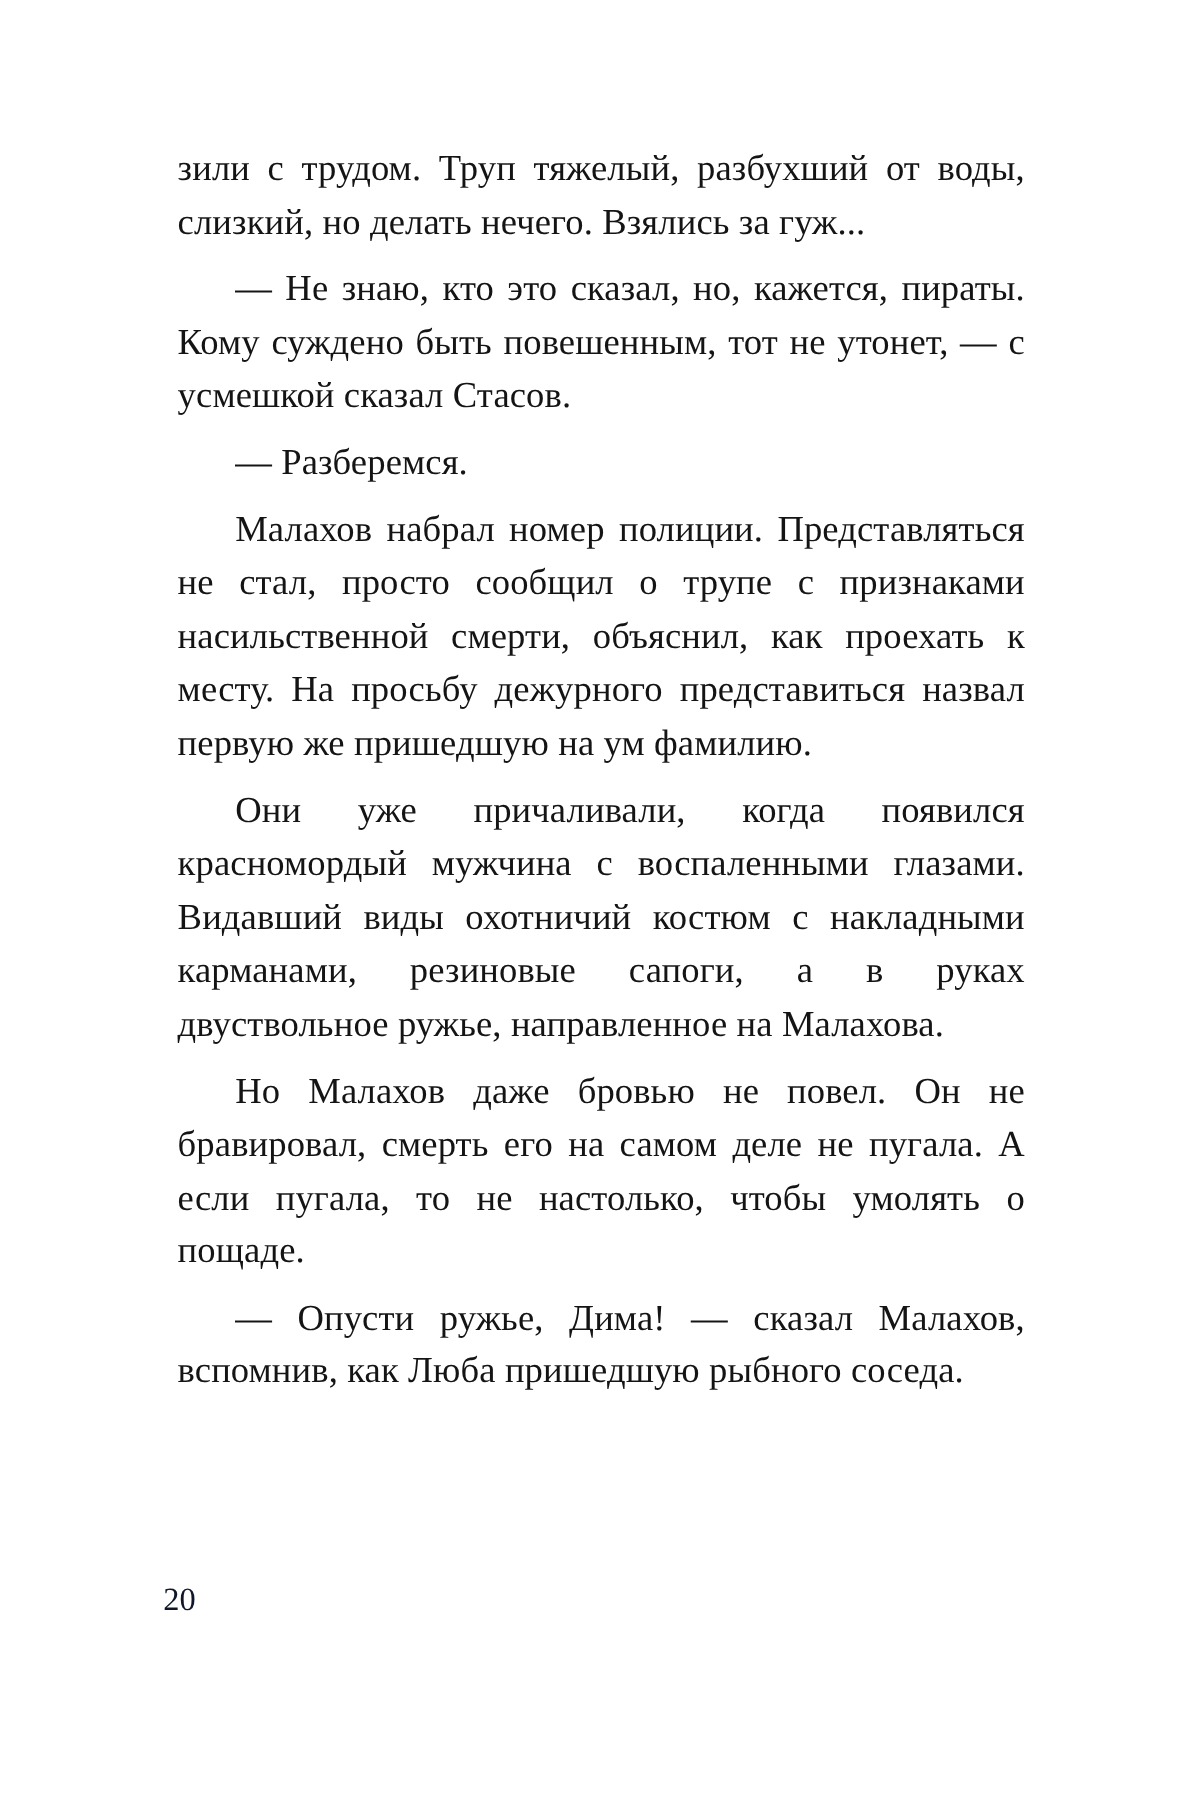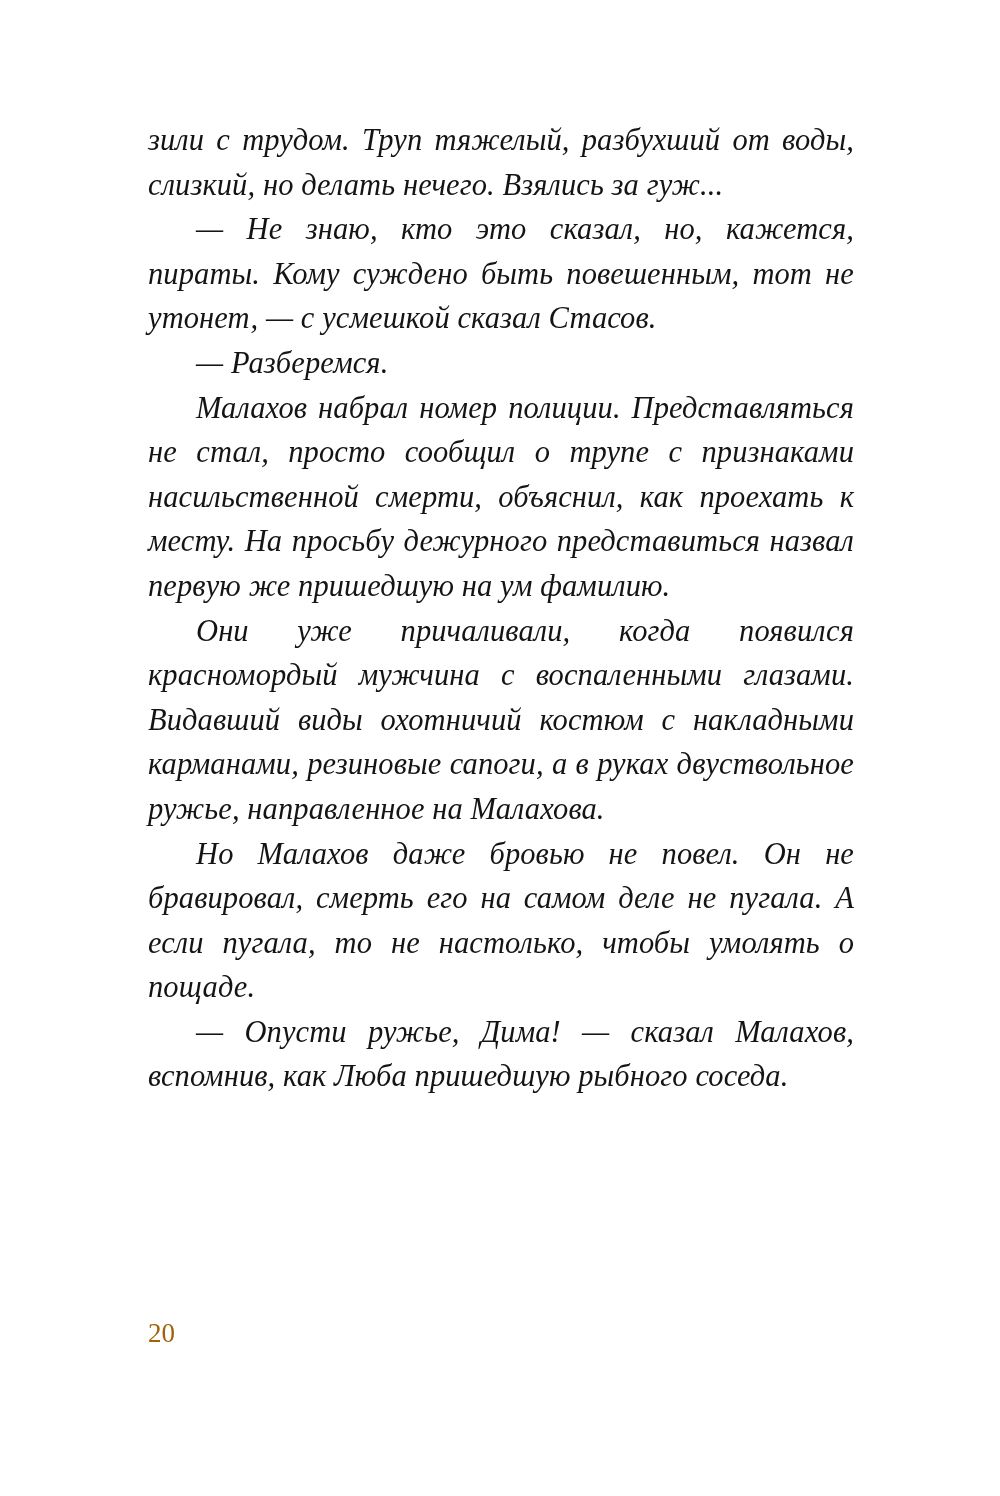--- a/index.html
+++ b/index.html
@@ -20,39 +20,38 @@
     box-sizing: border-box;
     padding: 118px 148px 0 148px;
   }
   .text-block {
     width: 706px;
     font-size: 30.5px;
     line-height: 44.6px;
     text-align: justify;
     text-justify: inter-word;
     letter-spacing: 0.1px;
-    font-style: italic;
   }
   .para {
     margin: 0;
     text-indent: 0;
   }
   .para.indent {
     text-indent: 48px;
   }
   .para + .para {
-    margin-top: 0;
+    margin-top: 11px;
   }
   .page-number {
     position: absolute;
-    left: 148px;
+    left: 136px;
     bottom: 148px;
     font-size: 27px;
     line-height: 30px;
-    color: #a16207;
+    color: #0f172a;
   }
 </style>
 </head>
 <body>
 
 <div class="page">
   <div class="text-block">
     <p class="para">зили с трудом. Труп тяжелый, разбухший от воды, слизкий, но делать нечего. Взялись за гуж...</p>
     <p class="para indent">— Не знаю, кто это сказал, но, кажется, пираты. Кому суждено быть повешенным, тот не утонет, — с усмешкой сказал Стасов.</p>
     <p class="para indent">— Разберемся.</p>

